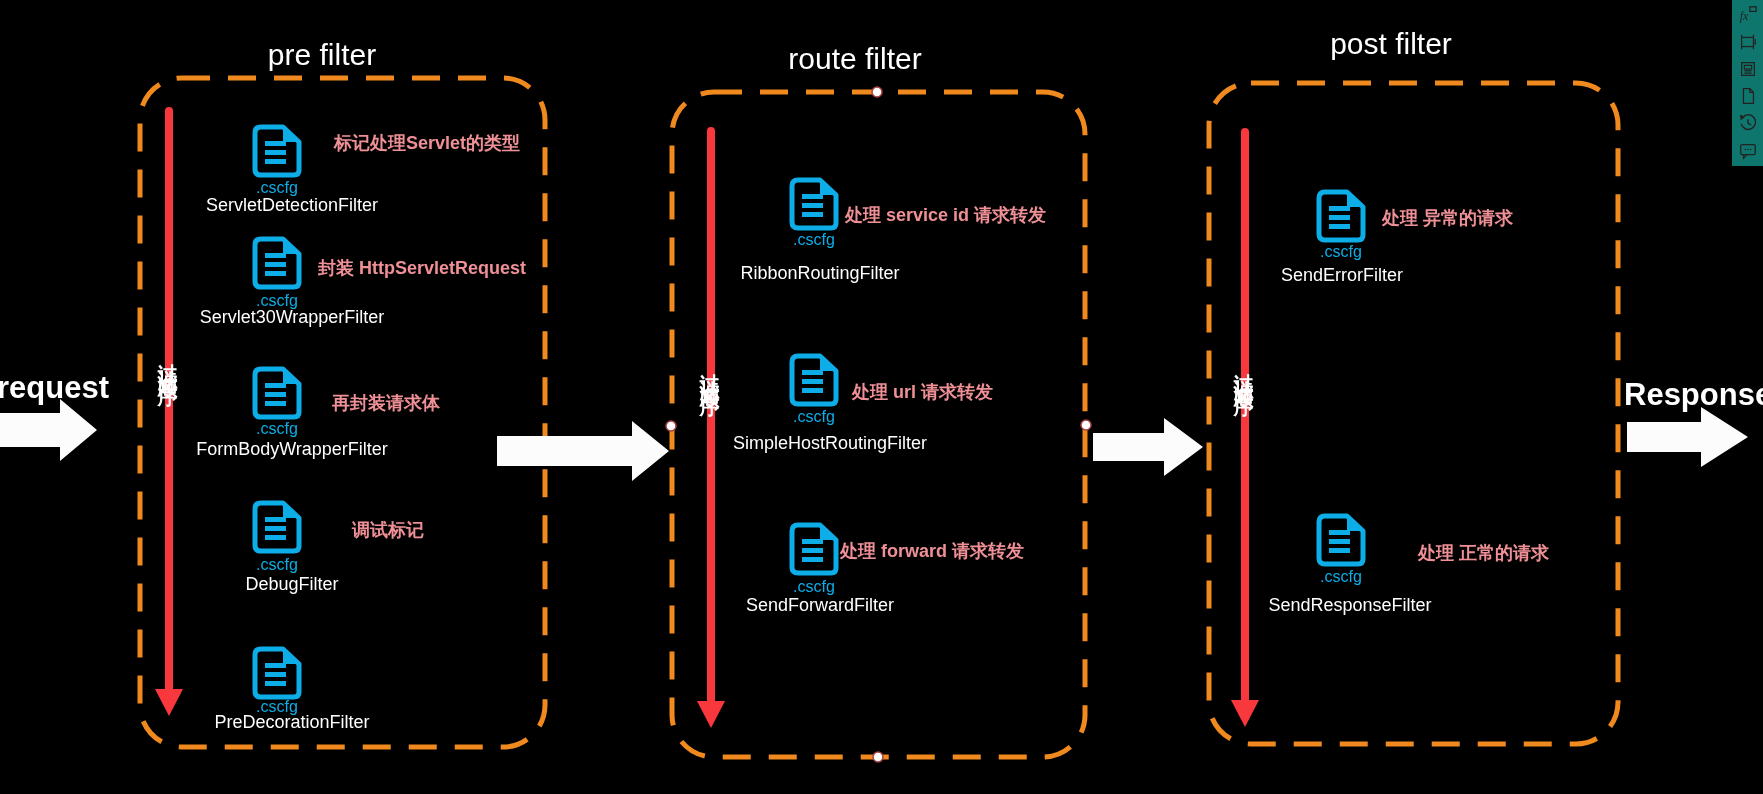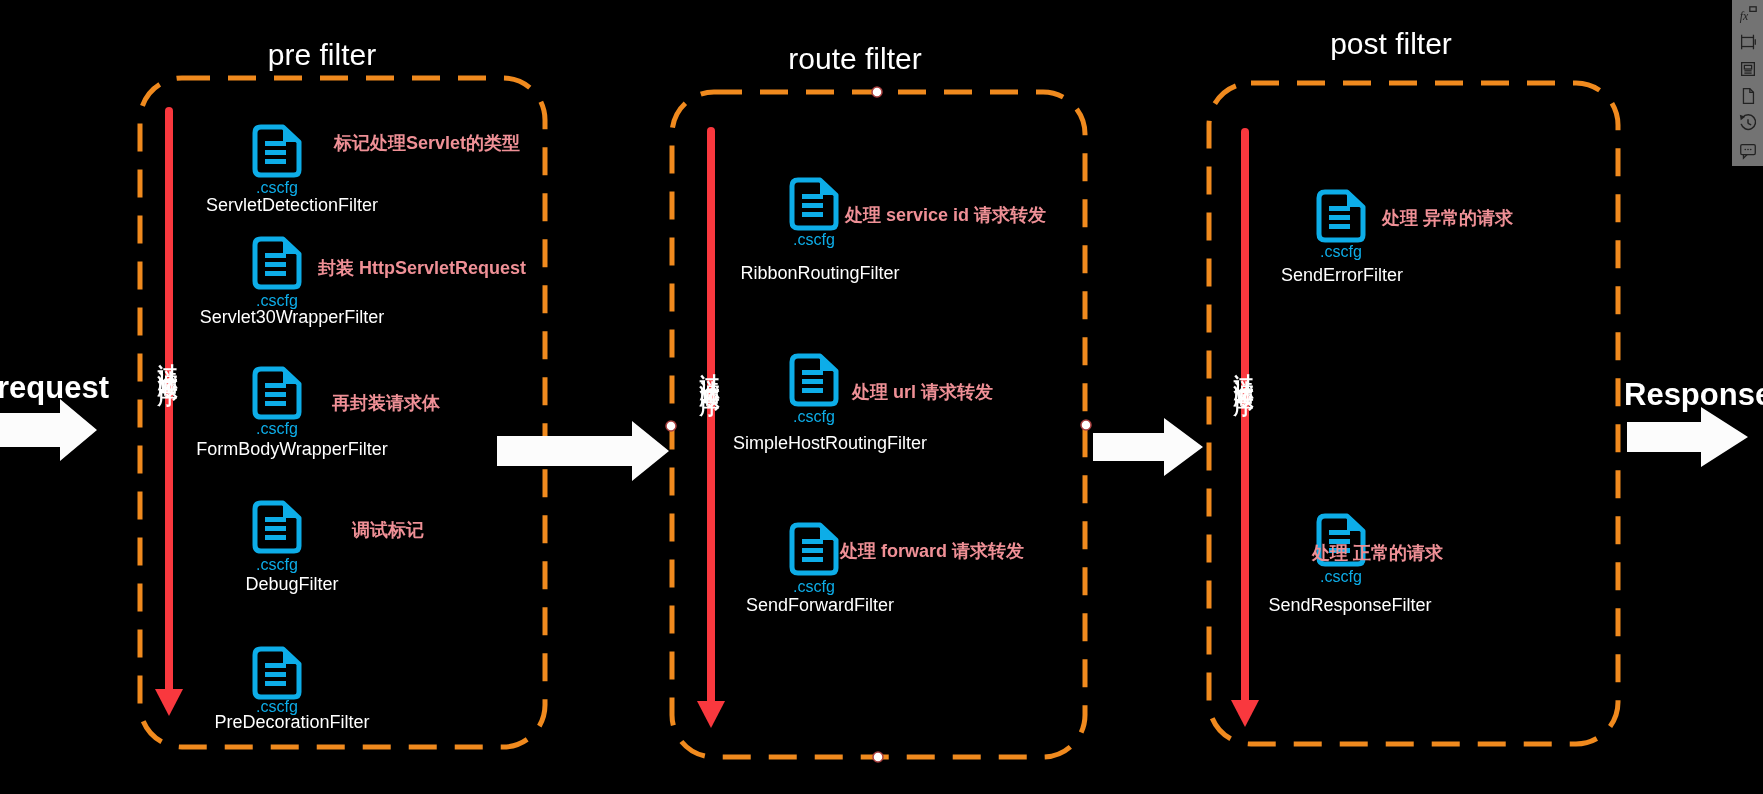--- a/index.html
+++ b/index.html
@@ -11,21 +11,21 @@
   .flow-label{position:absolute;z-index:3;color:#fff;font-size:31px;font-weight:600;white-space:nowrap;}
   .order-label{position:absolute;z-index:3;color:#fff;font-size:20px;font-weight:bold;
                writing-mode:vertical-lr;text-orientation:upright;letter-spacing:7px;line-height:26px;}
   .doc-icon{position:absolute;z-index:2;width:50px;height:54px;}
   .ext{position:absolute;z-index:2;color:#0DADE8;font-size:16px;width:60px;text-align:center;
        white-space:nowrap;}
   .fname{position:absolute;z-index:2;color:#fff;font-size:18px;width:260px;text-align:center;
          white-space:nowrap;}
   .annot{position:absolute;z-index:2;color:#EF9096;font-size:18px;font-weight:bold;
          white-space:pre-line;line-height:21px;}
-  #toolbar{position:absolute;right:0;top:0;width:31px;height:166px;background:#737373;
+  #toolbar{position:absolute;right:0;top:0;width:31px;height:166px;background:#0f766e;
            z-index:4;display:flex;flex-direction:column;align-items:center;padding-top:4px;box-sizing:border-box;}
   .tb-btn{width:22px;height:22px;margin-bottom:5px;display:flex;align-items:center;justify-content:center;}
   .tb-btn svg{display:block;}
 </style>
 </head>
 <body>
 
 <div id="stage">
 
   <svg id="shapes" width="1763" height="794" viewBox="0 0 1763 794">
@@ -169,21 +169,21 @@
 
   <svg class="doc-icon" style="left:1316px;top:513px;" viewBox="0 0 50 54">
     <path d="M9 3 H31 L47 18 V46 Q47 51 42 51 H9 Q3 51 3 45 V9 Q3 3 9 3 Z" fill="#000" stroke="#0DADE8" stroke-width="5" stroke-linejoin="round"></path>
     <path d="M31 3 V18 H47 Z" fill="#0DADE8"></path>
     <rect x="13" y="17" width="21" height="5" fill="#0DADE8"></rect>
       <rect x="13" y="26" width="21" height="5" fill="#0DADE8"></rect>
       <rect x="13" y="35" width="21" height="5" fill="#0DADE8"></rect>
   </svg>
   <div class="ext" style="left:1311px;top:568px;">.cscfg</div>
   <div class="fname" style="left:1212px;top:595px;margin-left:8px;">SendResponseFilter</div>
-  <div class="annot" style="left:1312px;top:543px;">处理 正常的请求</div>
+  <div class="annot" style="left:1418px;top:543px;">处理 正常的请求</div>
 
   <div id="toolbar">
     <div class="tb-btn">
       <svg width="20" height="20" viewBox="0 0 22 22">
           <rect x="13" y="2" width="7" height="5" fill="none" stroke="#222" stroke-width="1.4"></rect>
           <text x="2" y="17" font-size="13" font-style="italic" font-family="Liberation Serif,serif" fill="#222">fx</text>
         </svg>
     </div>
     <div class="tb-btn">
       <svg width="20" height="20" viewBox="0 0 22 22" stroke="#222" stroke-width="1.4" fill="none">

